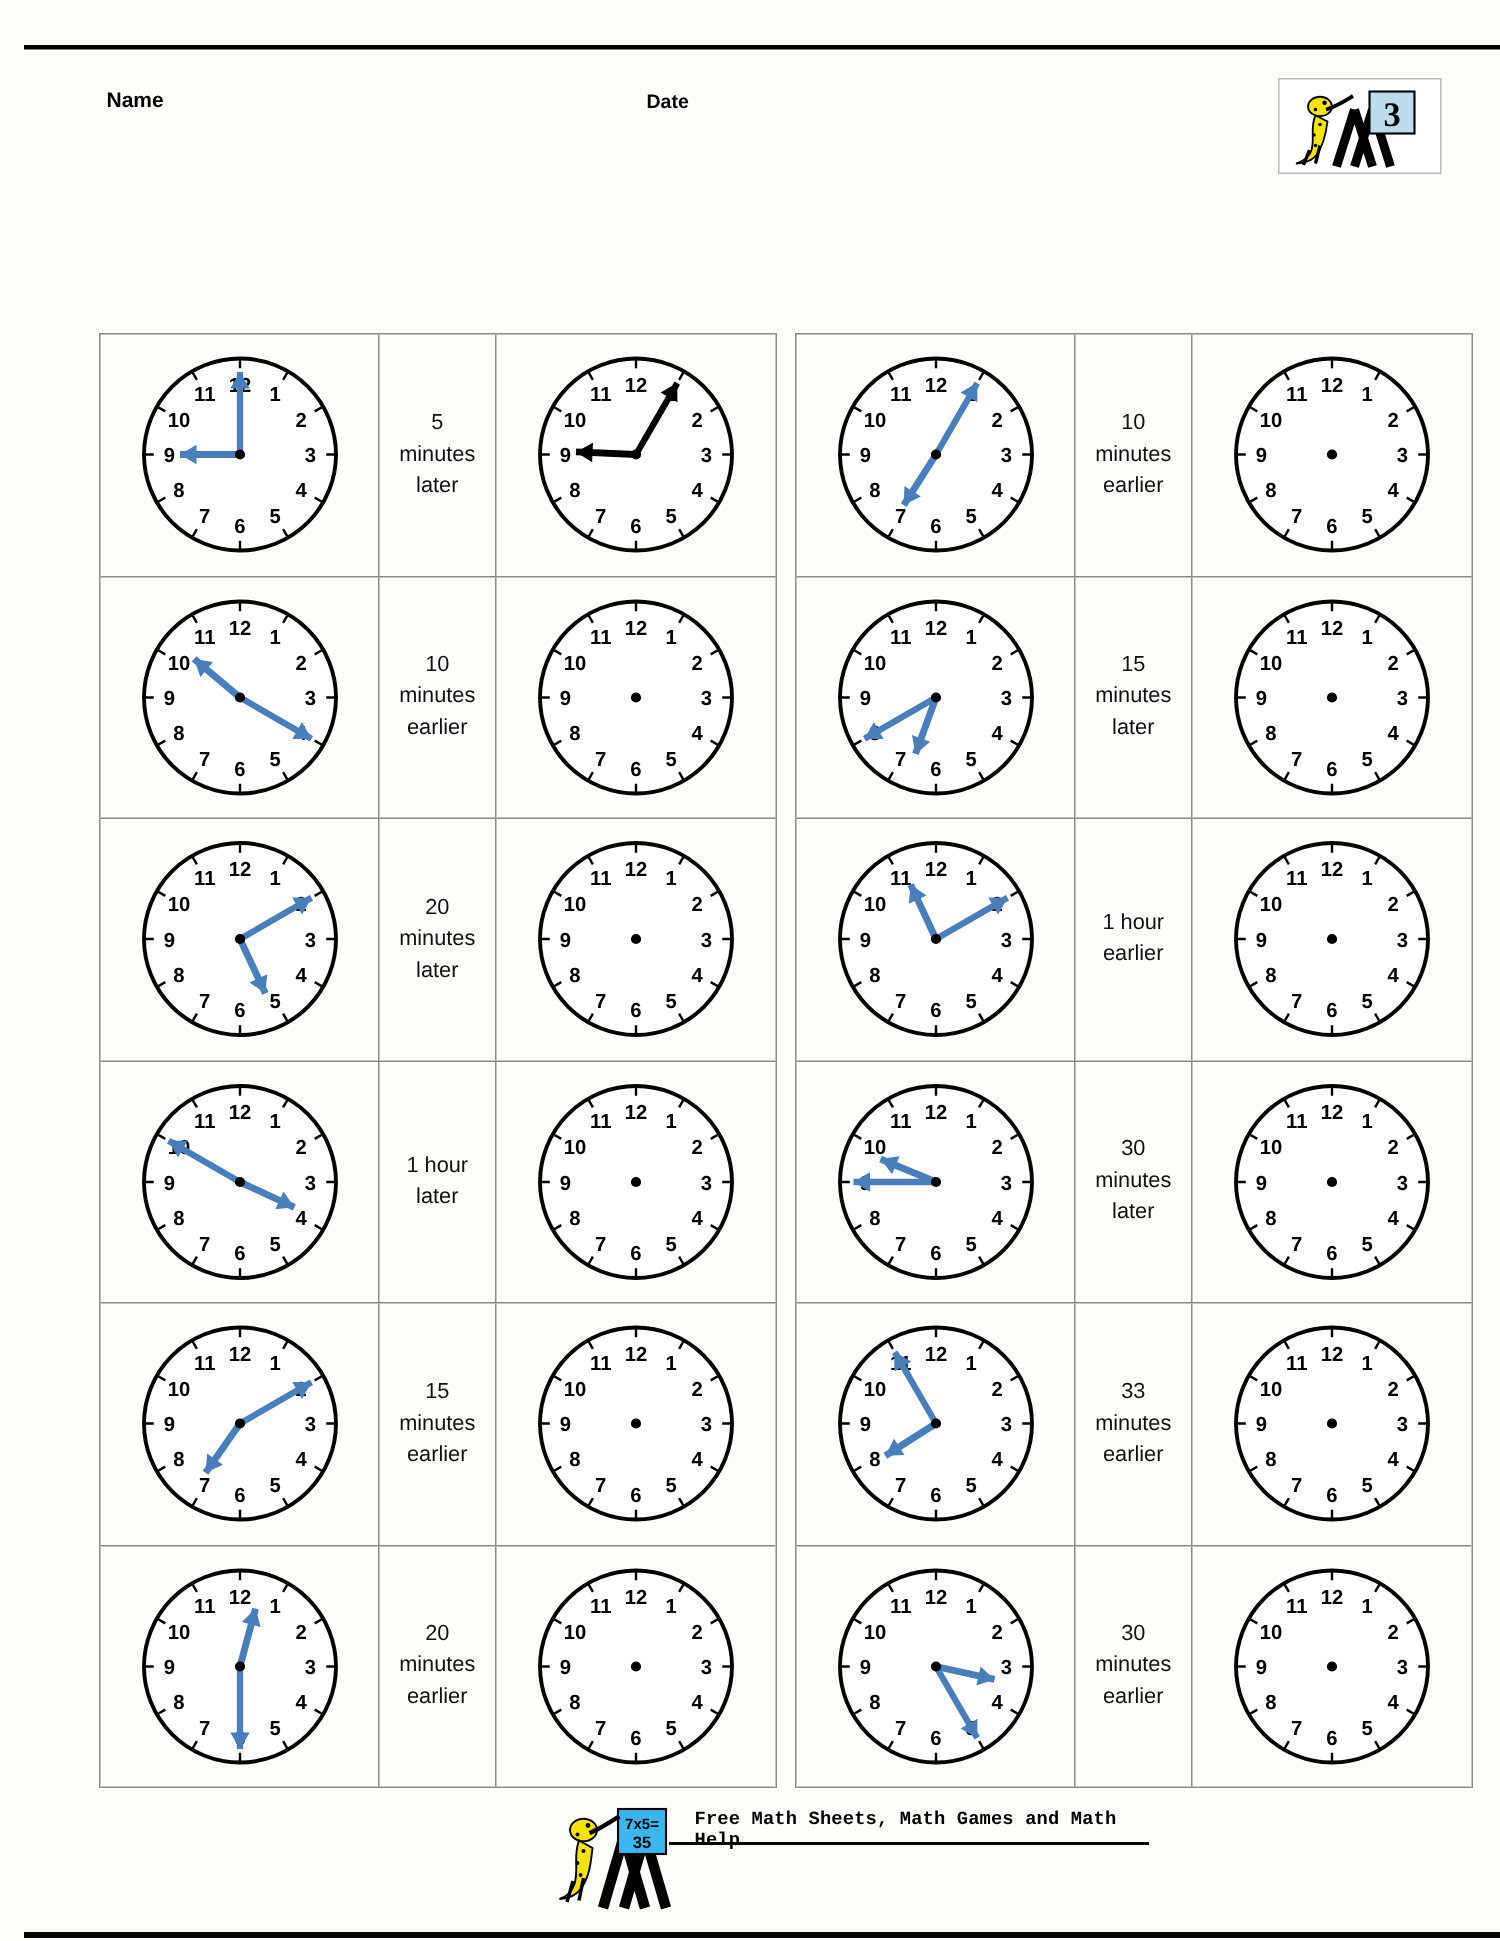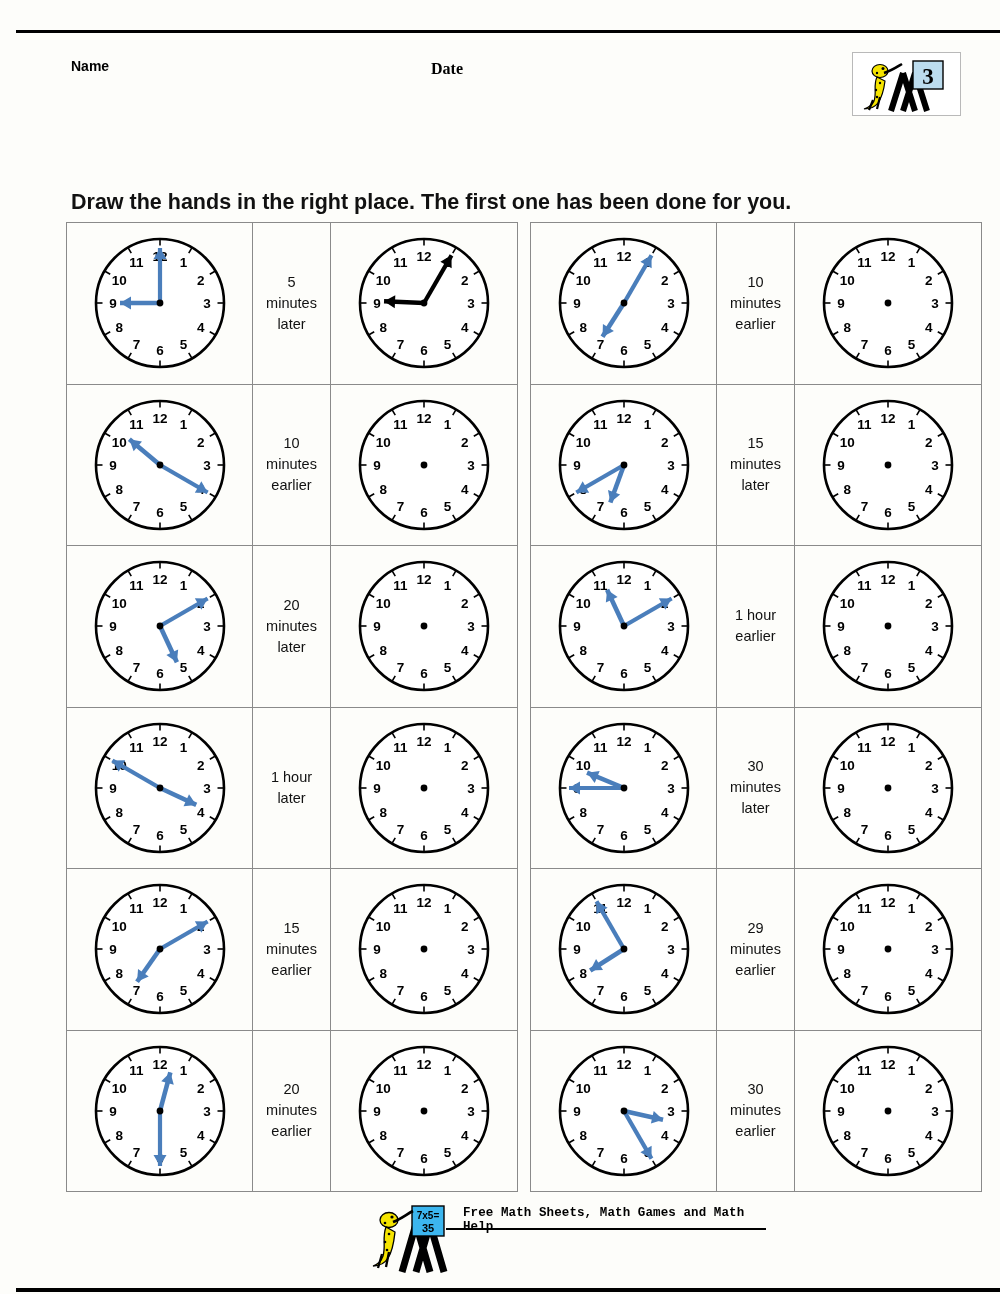--- a/index.html
+++ b/index.html
@@ -16,21 +16,21 @@
     position:absolute;left:0;top:30px;width:1000px;height:3px;background:#000;
   }
   .page{
     position:absolute;left:16px;top:0;width:1000px;height:1004px;border-radius:15px;
   }
   
   .hdr{
     position:absolute;left:55px;top:58px;width:890px;height:30px;
   }
   .hdr .name-lbl{position:absolute;left:0;top:0;font-size:14px;font-weight:600;}
-  .hdr .date-lbl{position:absolute;left:360px;top:2px;font-size:16px;font-weight:600;font-family:Liberation Serif, serif;}
+  .hdr .date-lbl{position:absolute;left:360px;top:2px;font-size:13px;font-weight:600;}
   .logo-box{
     position:absolute;right:0;top:-6px;width:107px;height:62px;
     border:1px solid #b9b9b9;background:#ffffff;
     overflow:hidden;
   }
   .sheet-title{
     position:absolute;left:55px;top:103px;
     font-family:"Liberation Serif", serif;
     font-size:29px;letter-spacing:.3px;
     color:#4472a8;font-weight:400;
@@ -123,21 +123,20 @@
           <circle cx="30" cy="15.5" r="1.5"></circle>
           <circle cx="24" cy="20" r="1.2"></circle>
           <circle cx="27" cy="30" r="1.2"></circle>
           <circle cx="23" cy="37" r="1.2"></circle>
           <circle cx="24" cy="44" r="1.2"></circle>
         </g>
       </svg>
     </div>
   </div>
 
-  <p class="instruction">Draw the hands in the right place. The first one has been done for you.</p>
 
   <div class="grid">
     <div class="half" id="col-left">
         <div class="row">
           <div class="cell clockcell">
             <div class="clock">
               <svg viewBox="0 0 150 150">
                 <circle cx="75" cy="75" r="64" fill="#fff" stroke="#000000" stroke-width="2.6"></circle>
                 <line x1="75" y1="11" x2="75" y2="17.5" stroke="#000" stroke-width="1.6"></line>
                 <line x1="107" y1="19.57437415779593" x2="103.75" y2="25.20353928239478" stroke="#000" stroke-width="1.6"></line>
@@ -988,21 +987,21 @@
                 <g>
                   <line x1="75" y1="75" x2="41.26434216748457" y2="96.49198433387295" stroke="#4a7ebb" stroke-width="4.6" stroke-linecap="butt"></line>
                   <polygon points="41.26434216748457,96.49198433387295 47.049200617171955,85.09964424427413 54.03409552568068,96.06373303984164" fill="#4a7ebb"></polygon>
                 </g>
                 <circle cx="75" cy="75" r="3.4" fill="#000"></circle>
               </svg>
             </div>
           </div>
           <div class="cell labelcell">
             <div class="label-text">
-              <div>29</div>
+              <div>33</div>
               <div>minutes</div>
               <div>earlier</div>
             </div>
           </div>
           <div class="cell answercell">
             <div class="clock">
               <svg viewBox="0 0 150 150">
                 <circle cx="75" cy="75" r="64" fill="#fff" stroke="#000000" stroke-width="2.6"></circle>
                 <line x1="75" y1="11" x2="75" y2="17.5" stroke="#000" stroke-width="1.6"></line>
                 <line x1="107" y1="19.57437415779593" x2="103.75" y2="25.20353928239478" stroke="#000" stroke-width="1.6"></line>

